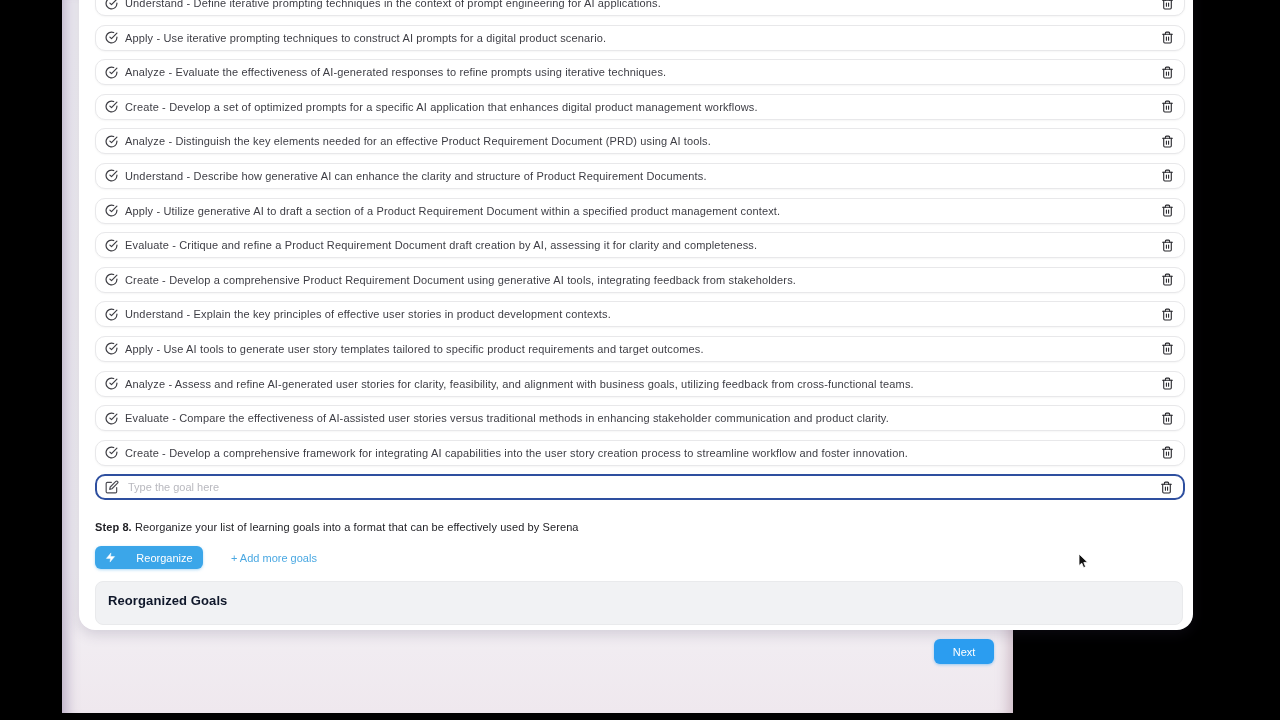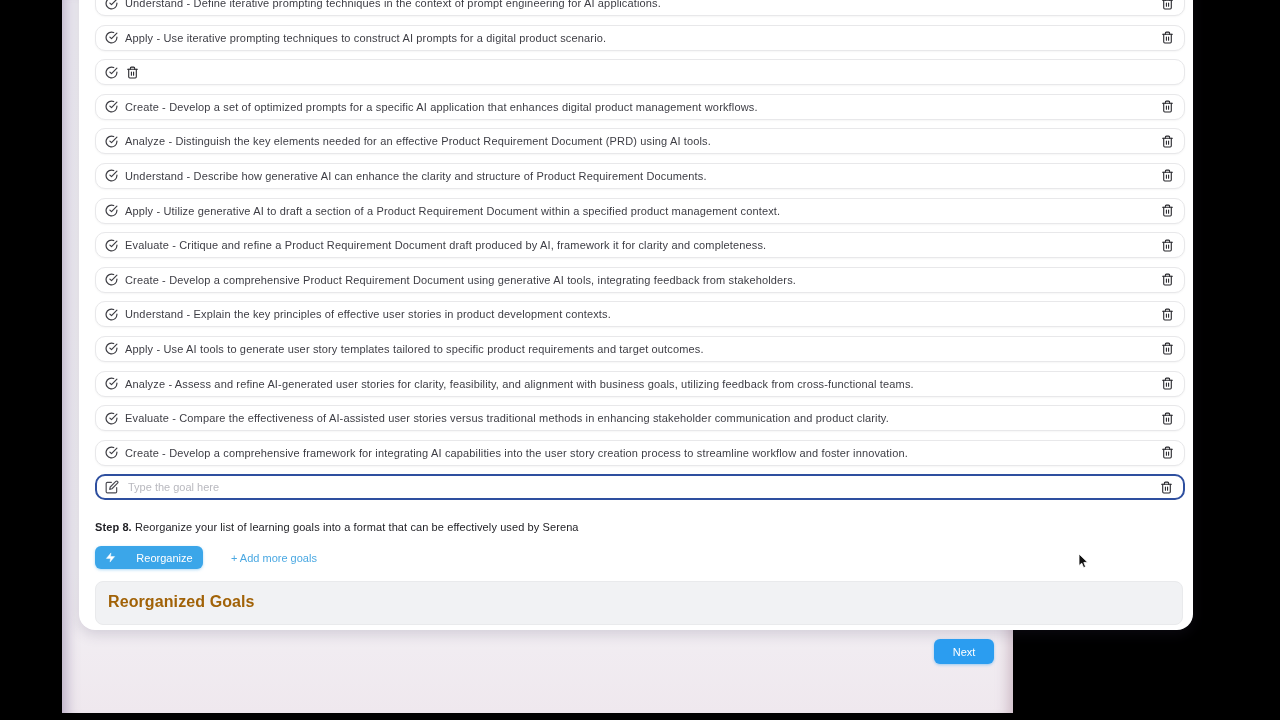--- a/index.html
+++ b/index.html
@@ -34,21 +34,21 @@
   .btn-reorganize{display:flex;align-items:center;justify-content:center;gap:20px;
                   width:108px;height:23px;background:#3ba6e9;border:none;border-radius:6px;
                   color:#fff;font-size:11px;font-family:"Liberation Sans",sans-serif;
                   cursor:pointer;box-shadow:0 1px 3px rgba(59,166,233,.4);}
   .btn-reorganize svg{width:11px;height:11px;}
   .link-add{margin-left:28px;background:none;border:none;color:#4aa8e2;font-size:11px;
             font-family:"Liberation Sans",sans-serif;cursor:pointer;padding:0;}
   .reorg-box{margin-top:12px;margin-right:2px;height:44px;background:#f1f2f4;
              border:1px solid #e9eaec;border-radius:8px;box-sizing:border-box;
              padding:11px 12px;}
-  .reorg-title{font-size:16px;font-weight:700;color:#a16207;letter-spacing:.1px;}
+  .reorg-title{font-size:13px;font-weight:700;color:#0f172a;letter-spacing:.1px;}
   .btn-next{position:absolute;right:19px;top:639px;width:60px;height:25px;background:#2b9df0;
             border:none;border-radius:6px;color:#fff;font-size:11px;
             font-family:"Liberation Sans",sans-serif;cursor:pointer;
             box-shadow:0 1px 3px rgba(43,157,240,.45);}
   .tab-icon{position:absolute;left:19px;top:1px;width:16px;height:11px;border:1.5px solid #55555f;
             border-radius:2px;background:#fafafa;}
   .tab-icon::after{content:"";position:absolute;left:4px;bottom:1px;width:6px;height:4px;
                    background:#55555f;border-radius:2px 2px 0 0;}
   .cursor{position:absolute;left:1078px;top:553px;width:11px;height:16px;pointer-events:none;}
 </style>
@@ -90,20 +90,21 @@
                 <line x1="10" y1="11" x2="10" y2="17"></line>
                 <line x1="14" y1="11" x2="14" y2="17"></line>
               </svg>
             </button>
           </div>
           <div class="goal-row">
             <svg class="ck" viewBox="0 0 24 24" fill="none" stroke="#3c3c42" stroke-width="2.2" stroke-linecap="round" stroke-linejoin="round">
               <path d="M22 11.08V12a10 10 0 1 1-5.93-9.14"></path>
               <polyline points="22 4 12 14.01 9 11.27"></polyline>
             </svg>
+            <span class="txt">Analyze - Evaluate the effectiveness of AI-generated responses to refine prompts using iterative techniques.</span>
             <button class="trash-btn">
               <svg viewBox="0 0 24 24" fill="none" stroke="#26262b" stroke-width="2" stroke-linecap="round" stroke-linejoin="round">
                 <polyline points="3 6 5 6 21 6"></polyline>
                 <path d="M19 6v14a2 2 0 0 1-2 2H7a2 2 0 0 1-2-2V6m3 0V4a2 2 0 0 1 2-2h4a2 2 0 0 1 2 2v2"></path>
                 <line x1="10" y1="11" x2="10" y2="17"></line>
                 <line x1="14" y1="11" x2="14" y2="17"></line>
               </svg>
             </button>
           </div>
           <div class="goal-row">
@@ -164,21 +165,21 @@
                 <line x1="10" y1="11" x2="10" y2="17"></line>
                 <line x1="14" y1="11" x2="14" y2="17"></line>
               </svg>
             </button>
           </div>
           <div class="goal-row">
             <svg class="ck" viewBox="0 0 24 24" fill="none" stroke="#3c3c42" stroke-width="2.2" stroke-linecap="round" stroke-linejoin="round">
               <path d="M22 11.08V12a10 10 0 1 1-5.93-9.14"></path>
               <polyline points="22 4 12 14.01 9 11.27"></polyline>
             </svg>
-            <span class="txt">Evaluate - Critique and refine a Product Requirement Document draft produced by AI, framework it for clarity and completeness.</span>
+            <span class="txt">Evaluate - Critique and refine a Product Requirement Document draft creation by AI, assessing it for clarity and completeness.</span>
             <button class="trash-btn">
               <svg viewBox="0 0 24 24" fill="none" stroke="#26262b" stroke-width="2" stroke-linecap="round" stroke-linejoin="round">
                 <polyline points="3 6 5 6 21 6"></polyline>
                 <path d="M19 6v14a2 2 0 0 1-2 2H7a2 2 0 0 1-2-2V6m3 0V4a2 2 0 0 1 2-2h4a2 2 0 0 1 2 2v2"></path>
                 <line x1="10" y1="11" x2="10" y2="17"></line>
                 <line x1="14" y1="11" x2="14" y2="17"></line>
               </svg>
             </button>
           </div>
           <div class="goal-row">

